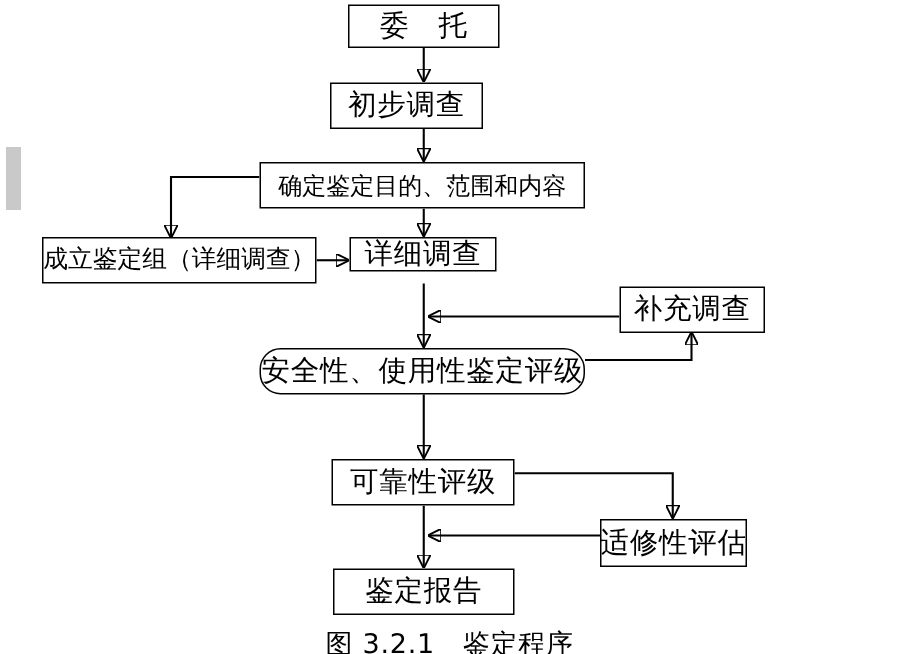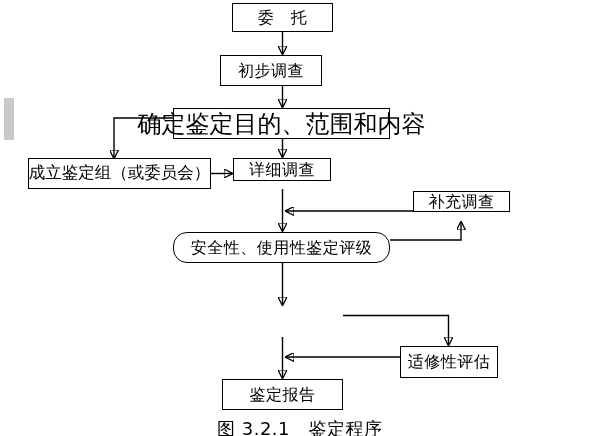--- a/index.html
+++ b/index.html
@@ -29,26 +29,26 @@
     stroke-width: 1.4;
   }
   .node {
     position: absolute;
     box-sizing: border-box;
     border: 1px solid #000000;
     background: #ffffff;
     display: flex;
     align-items: center;
     justify-content: center;
-    font-size: 16px;
+    font-size: 19px;
     line-height: 1;
     white-space: nowrap;
     letter-spacing: 0.5px;
   }
-  .node.fs18 { font-size: 24px; letter-spacing: 0; }
+  .node.fs18 { font-size: 16px; letter-spacing: 0; }
   .node.fs17 { font-size: 16.5px; letter-spacing: 0; }
   .margin-marker {
     position: absolute;
     left: 4px;
     top: 98px;
     width: 10px;
     height: 42px;
     background: #c9c9c9;
   }
   .caption {
@@ -86,28 +86,29 @@
     <path d="M400,357 H286" marker-end="url(#arr)"></path>
     <path d="M282.5,337 V378" marker-end="url(#arr)"></path>
   </svg>
 
   <div class="node" style="left:232px;top:3px;width:101px;height:29px;">委　托</div>
 
   <div class="node" style="left:220px;top:55px;width:102px;height:31px;">初步调查</div>
 
   <div class="node fs18" style="left:173px;top:108px;width:217px;height:31px;">确定鉴定目的、范围和内容</div>
 
-  <div class="node fs17" style="left:28px;top:158px;width:183px;height:31px;">成立鉴定组（或委员会）</div>
+  <div class="node fs17" style="left:28px;top:158px;width:183px;height:31px;">成立鉴定组（详细调查）</div>
 
   <div class="node" style="left:233px;top:158px;width:98px;height:23px;">详细调查</div>
 
-  <div class="node" style="left:413px;top:191px;width:97px;height:21px;">补充调查</div>
+  <div class="node" style="left:413px;top:191px;width:97px;height:31px;">补充调查</div>
 
   <div class="node" style="left:173px;top:232px;width:217px;height:31px;border-radius:14px;">安全性、使用性鉴定评级</div>
 
+  <div class="node" style="left:221px;top:306px;width:122px;height:31px;">可靠性评级</div>
 
   <div class="node" style="left:222px;top:379px;width:121px;height:31px;">鉴定报告</div>
 
   <div class="node" style="left:400px;top:346px;width:98px;height:32px;">适修性评估</div>
 
   <div class="caption">图 3.2.1　鉴定程序</div>
 
 </div>
 
 </body></html>

